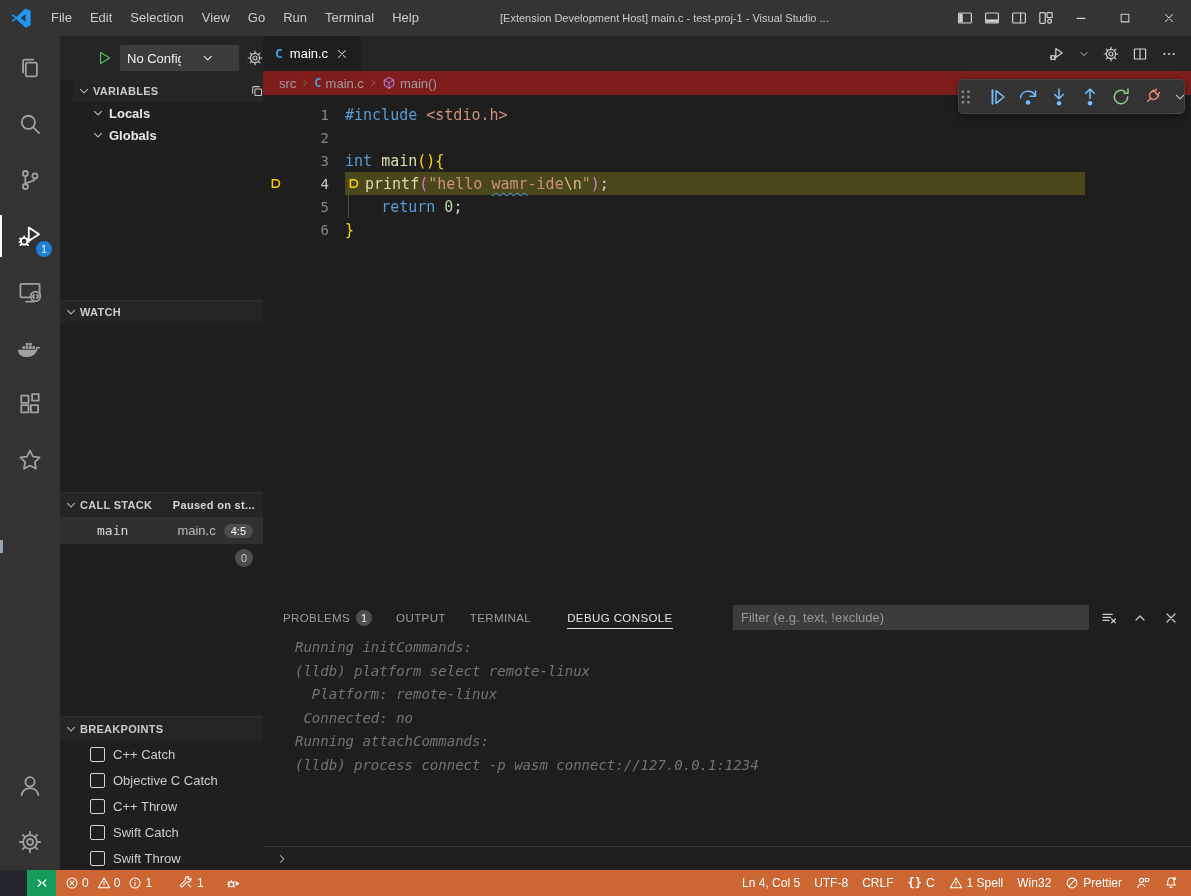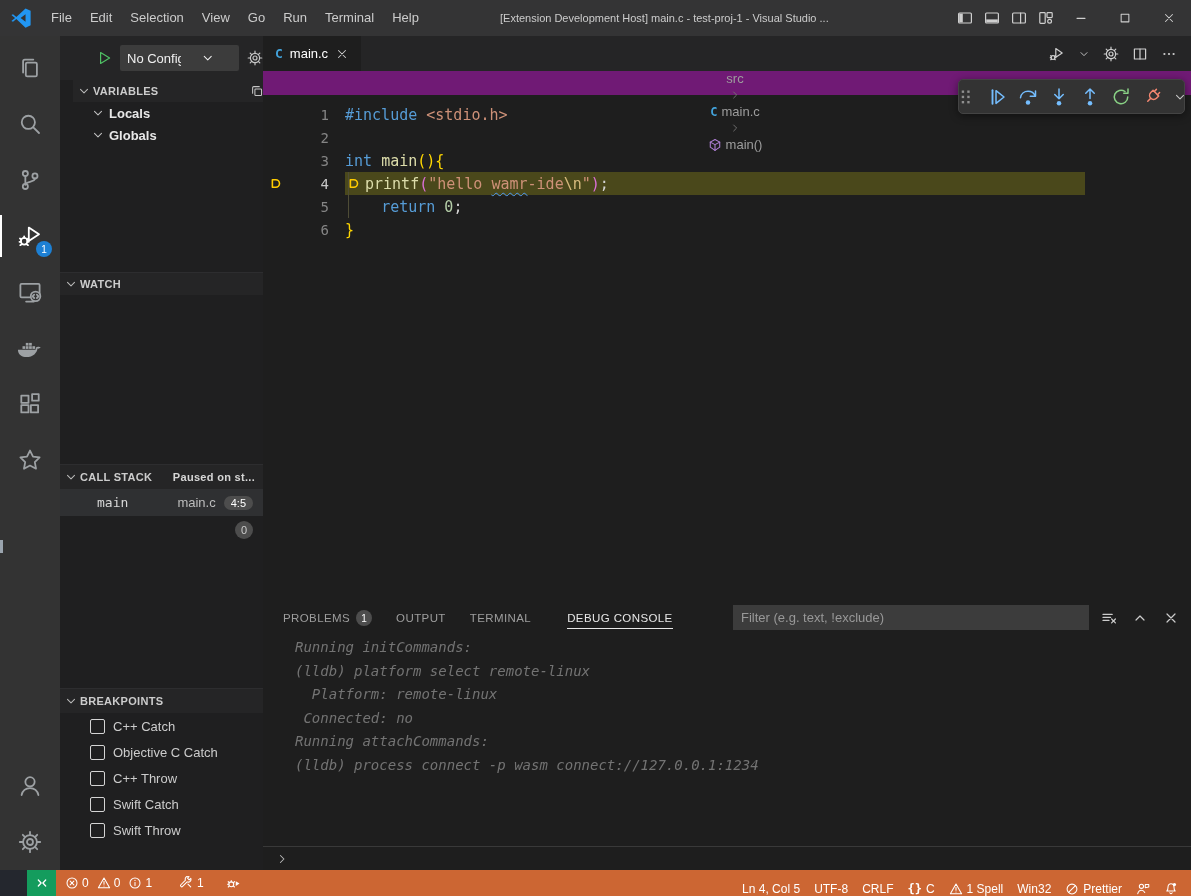--- a/index.html
+++ b/index.html
@@ -35,21 +35,21 @@
   
   #sidebar{left:60px;top:36px;width:203px;height:834px;background:#1f1f20;}
   #sb-toolbar{left:0;top:0;width:203px;height:44px;background:#252526;display:flex;align-items:center;padding-left:36px;box-sizing:border-box;gap:8px;}
   #start-debug{color:#4fc164;}
   #cfg-dd{width:122px;height:26px;background:#3c3c3c;border-radius:2px;display:flex;align-items:center;
           padding:0 5px 0 7px;box-sizing:border-box;color:#f0f0f0;font-size:13px;}
   #cfg-dd span{flex:1;white-space:nowrap;overflow:hidden;}
   .sec-header{height:22px;display:flex;align-items:center;background:#252526;font-size:11px;font-weight:bold;
               color:#cccccc;letter-spacing:.3px;padding-left:4px;}
   .sec-header .ic-w{color:#b8b8b8;}
-  .sec-bt{border-top:1px solid #2d2d2f;}
+  .sec-bt{border-top:1px solid #2d2d2f;margin-top:28px;}
   .sec-title{margin-left:2px;}
   #var-copy{margin-left:auto;margin-right:12px;color:#c5c5c5;}
   #sec-variables{left:0;top:44px;width:203px;height:192px;margin-left:13px;}
   #sec-watch{left:0;top:236px;width:203px;height:192px;}
   #sec-callstack{left:0;top:428px;width:203px;height:224px;}
   #sec-breakpoints{left:0;top:652px;width:203px;height:182px;}
   #cs-note{margin-left:auto;margin-right:8px;font-size:11px;font-weight:bold;color:#d6d6d6;white-space:nowrap;}
   .tree-row{height:22px;display:flex;align-items:center;padding-left:18px;color:#e8e8e8;font-weight:bold;box-sizing:border-box;}
   .tree-row .ic-w{color:#c0c0c0;}
   .tree-label{margin-left:4px;font-size:13px;}
@@ -67,21 +67,21 @@
 
   
   #editor{left:263px;top:36px;width:928px;height:564px;background:#1e1e1e;}
   #tabbar{left:0;top:0;width:928px;height:35px;background:#252526;display:flex;}
   #tab-main{height:35px;display:flex;align-items:center;background:#1e1e1e;padding:0 12px;gap:7px;}
   .c-glyph{font-family:"DejaVu Sans Mono",monospace;font-weight:bold;color:#42a2da;font-size:13px;}
   #tab-main .tab-label{color:#ffffff;font-size:13px;}
   #tab-main .ic-w{color:#cccccc;}
   #editor-actions{margin-left:auto;display:flex;align-items:center;gap:13px;padding-right:14px;color:#cfcfcf;}
   #breadcrumbs{left:0;top:35px;width:928px;height:24px;display:flex;align-items:center;padding-left:16px;box-sizing:border-box;
-               color:#9d9d9d;font-size:13px;gap:3px;background:#701a75;flex-direction:column;}
+               color:#9d9d9d;font-size:13px;gap:3px;background:#7f1d1d;}
   #breadcrumbs .sep{color:#767676;}
   #breadcrumbs .cube{color:#b180d7;}
   #codearea{left:0;top:59px;width:928px;height:505px;padding-top:8px;}
   .code-line{position:relative;height:23px;display:flex;align-items:center;font-family:"DejaVu Sans Mono",monospace;font-size:15px;}
   .glyph{width:26px;flex:none;display:flex;align-items:center;justify-content:center;z-index:1;color:#ffcc00;}
   .lnum{width:40px;flex:none;text-align:right;color:#858585;font-size:14px;z-index:1;}
   .lnum.cur{color:#c6c6c6;}
   .ltext{padding-left:16px;white-space:pre;z-index:1;display:flex;align-items:center;}
   .line-hl{position:absolute;left:82px;width:740px;top:0;height:23px;z-index:0;background:#4a481b;}
   .bguide{position:absolute;left:85px;top:0;bottom:0;width:1px;background:#4e4c36;z-index:0;}
@@ -117,21 +117,21 @@
                  display:flex;align-items:center;padding-left:12px;color:#b9b9b9;}
 
   
   #statusbar{left:0;top:870px;width:1191px;height:26px;background:#cc6633;display:flex;align-items:stretch;
              color:#ffffff;font-size:12px;}
   #st-corner{width:27px;background:#24272e;}
   #st-remote{width:29px;display:flex;align-items:center;justify-content:center;background:#149c5d;color:#fff;}
   .st-item{display:flex;align-items:center;gap:4px;padding:0 7px;white-space:nowrap;}
   #st-problems{margin-left:2px;gap:3px;}
   #st-problems .num{margin-right:5px;}
-  #st-right{margin-left:auto;display:flex;align-items:flex-end;padding-right:6px;}
+  #st-right{margin-left:auto;display:flex;align-items:center;padding-right:6px;}
   .braces{font-family:"DejaVu Sans Mono",monospace;font-size:12px;font-weight:bold;}
 </style>
 </head>
 <body>
 
 <div id="app">
 
   <div id="titlebar" class="abs">
     <span id="logo" class="ic-w s22">
         <svg viewBox="0 0 16 16" fill="none" stroke="currentColor" stroke-width="1.2" stroke-linecap="round" stroke-linejoin="round">

